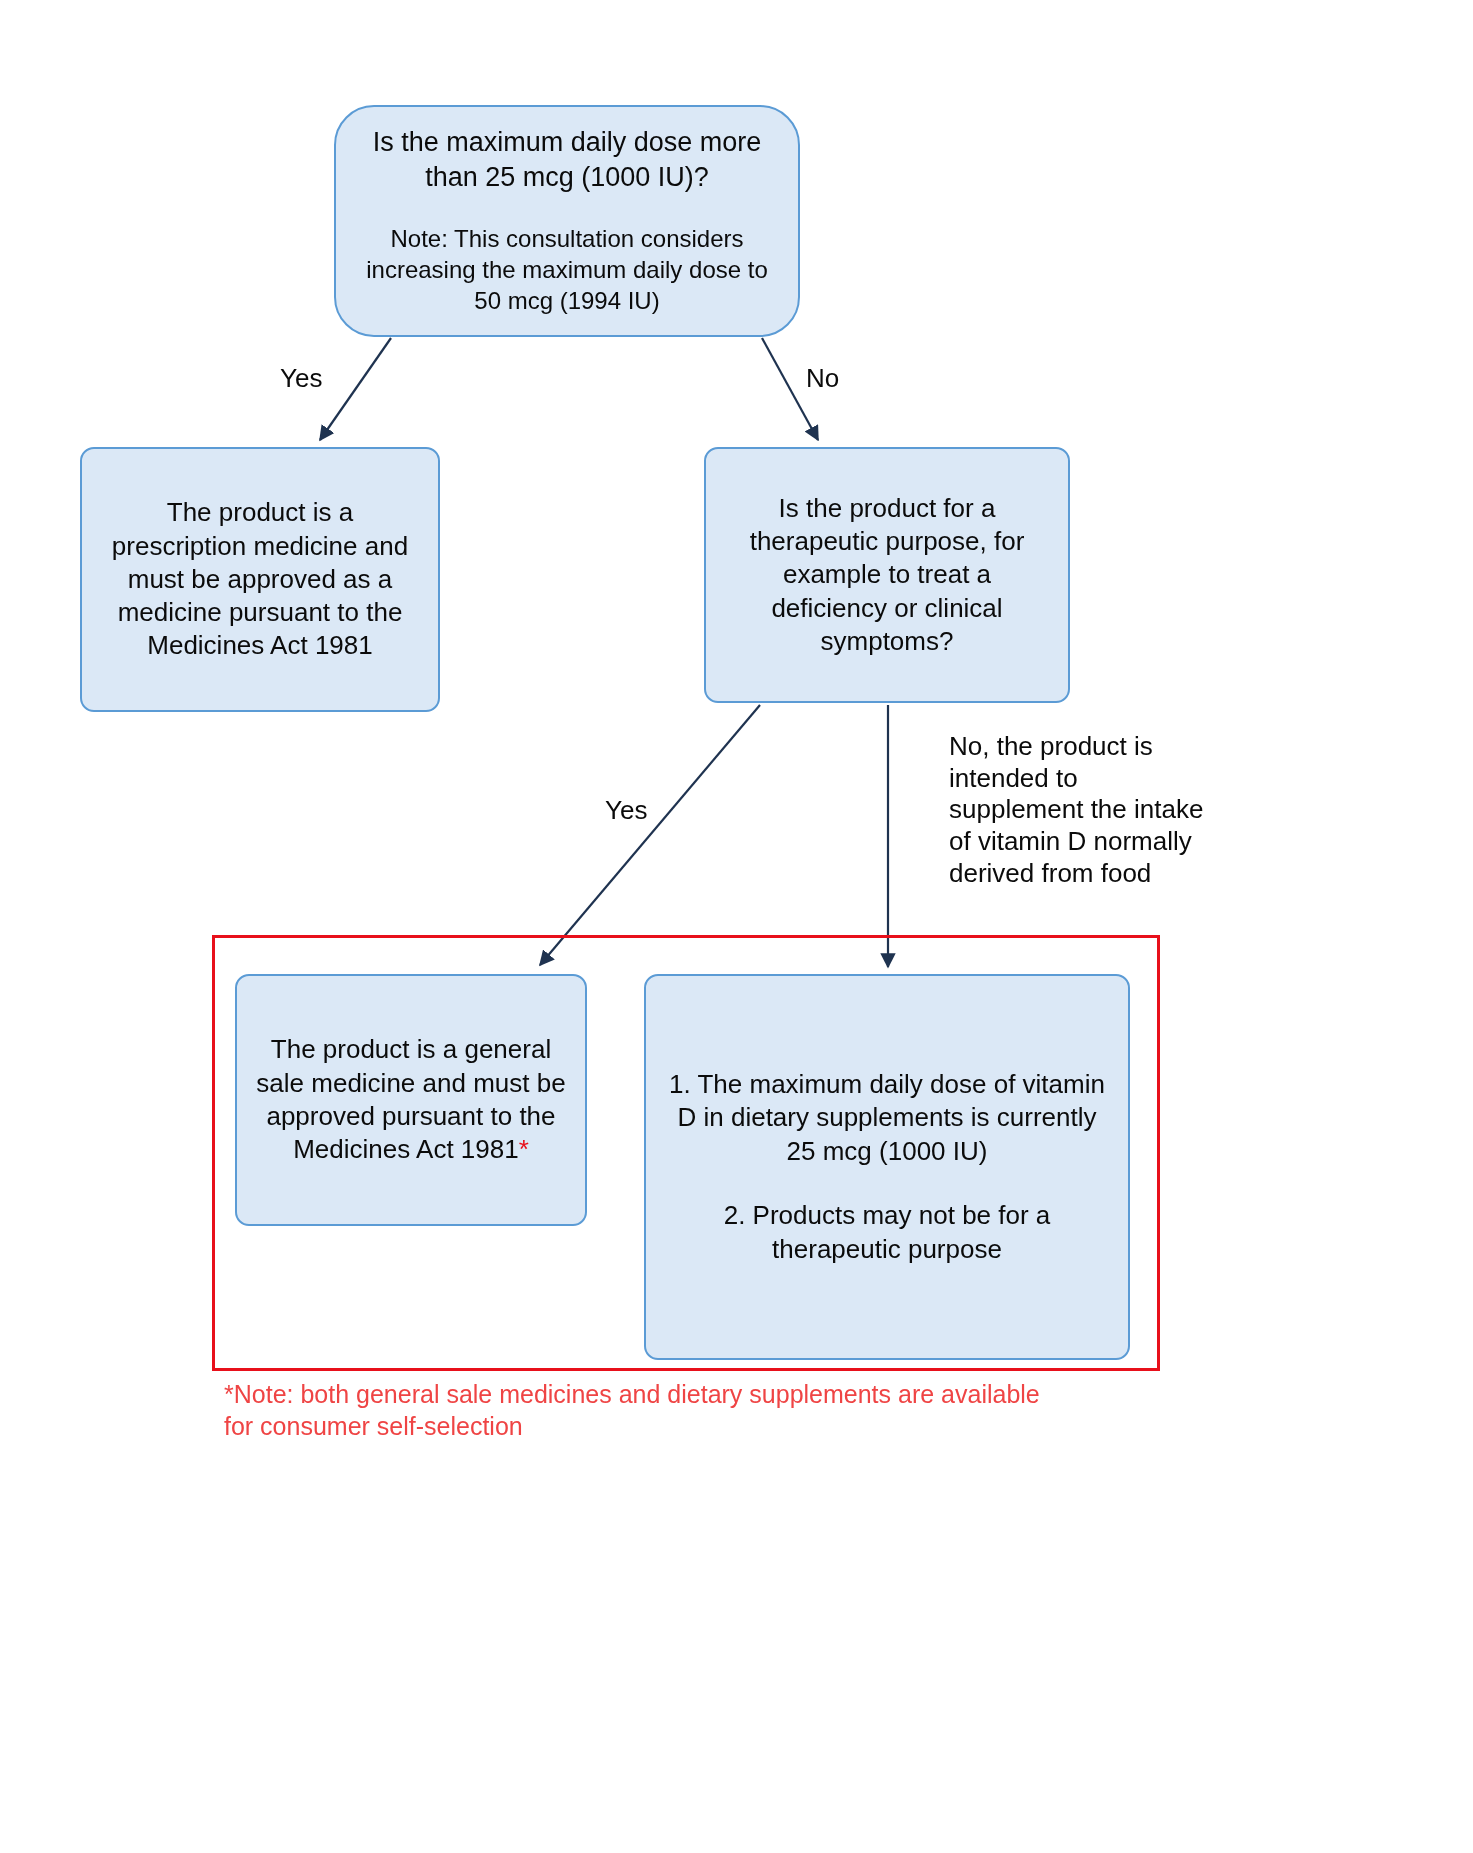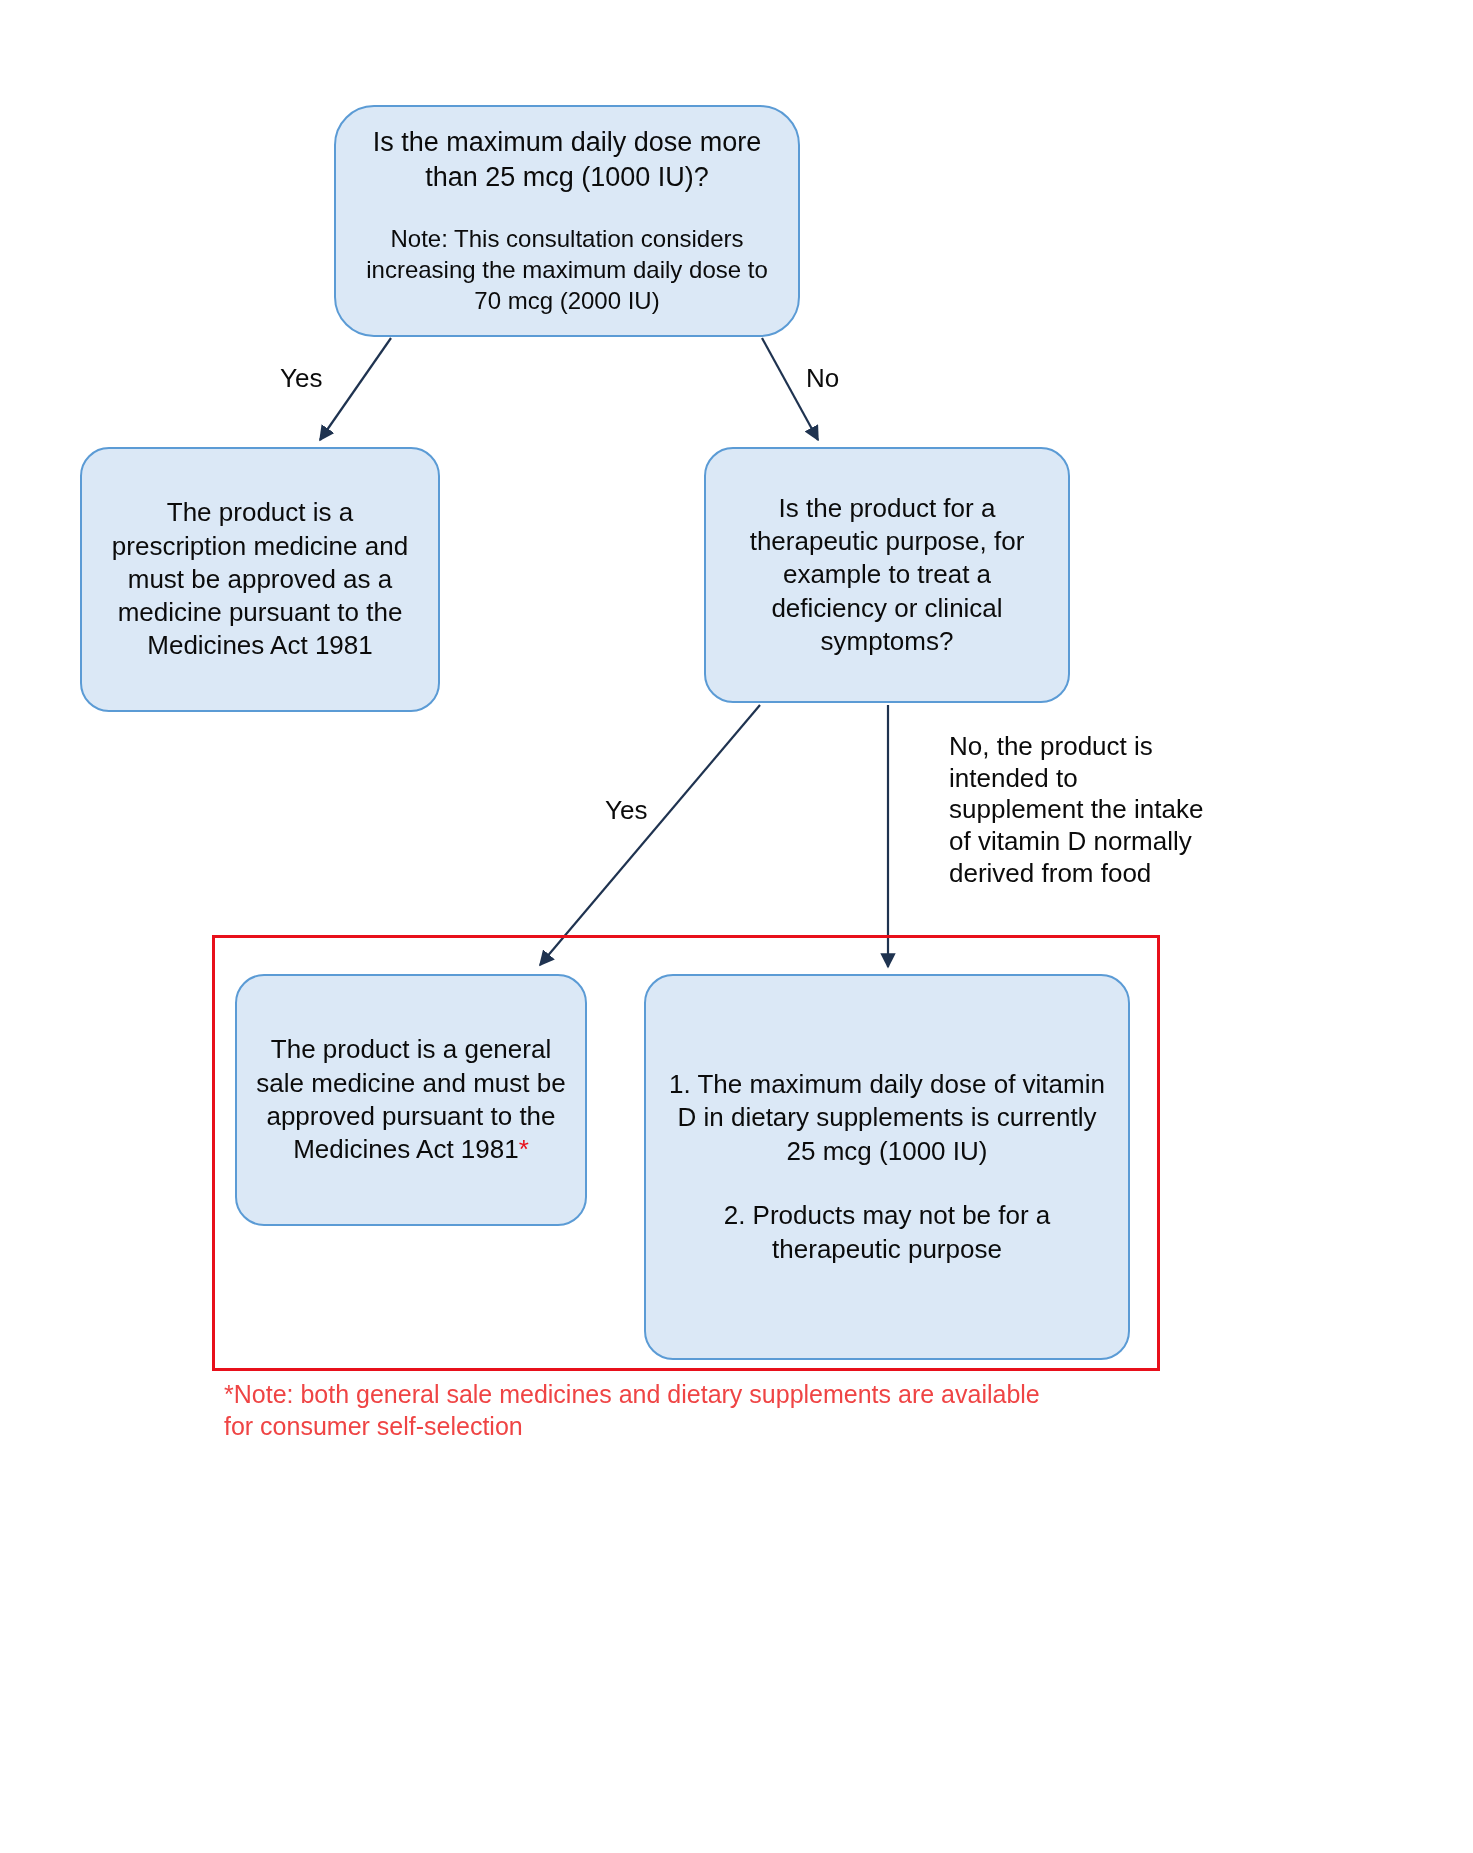--- a/index.html
+++ b/index.html
@@ -25,21 +25,21 @@
     top: 0;
     width: 1473px;
     height: 1853px;
     pointer-events: none;
   }
   .node {
     position: absolute;
     box-sizing: border-box;
     background: #dbe8f6;
     border: 2px solid #5b9bd5;
-    border-radius: 29px;
+    border-radius: 14px;
     display: flex;
     align-items: center;
     justify-content: center;
     text-align: center;
     padding: 10px 18px;
     font-size: 26px;
     line-height: 1.28;
     color: #0b0b0b;
   }
   .node .inner { width: 100%; }
@@ -158,21 +158,21 @@
     <path d="M 760 705 L 540 965" stroke="#1f3350" stroke-width="2.2" fill="none" marker-end="url(#arrow)"></path>
 
     <path d="M 888 705 L 888 967" stroke="#1f3350" stroke-width="2.2" fill="none" marker-end="url(#arrow)"></path>
   </svg>
 
   <div id="highlight-box"></div>
 
   <div class="node" id="node-top">
     <div class="inner">
       <p class="q">Is the maximum daily dose more than 25 mcg (1000 IU)?</p>
-      <p class="note">Note: This consultation considers increasing the maximum daily dose to 70 mcg (2000 IU)</p>
+      <p class="note">Note: This consultation considers increasing the maximum daily dose to 50 mcg (1994 IU)</p>
     </div>
   </div>
 
   <div class="edge-label" id="label-yes-top">Yes</div>
   <div class="edge-label" id="label-no-top">No</div>
 
   <div class="node" id="node-prescription">
     <div class="inner">
       <p>The product is a prescription medicine and must be approved as a medicine pursuant to the Medicines Act 1981</p>
     </div>

